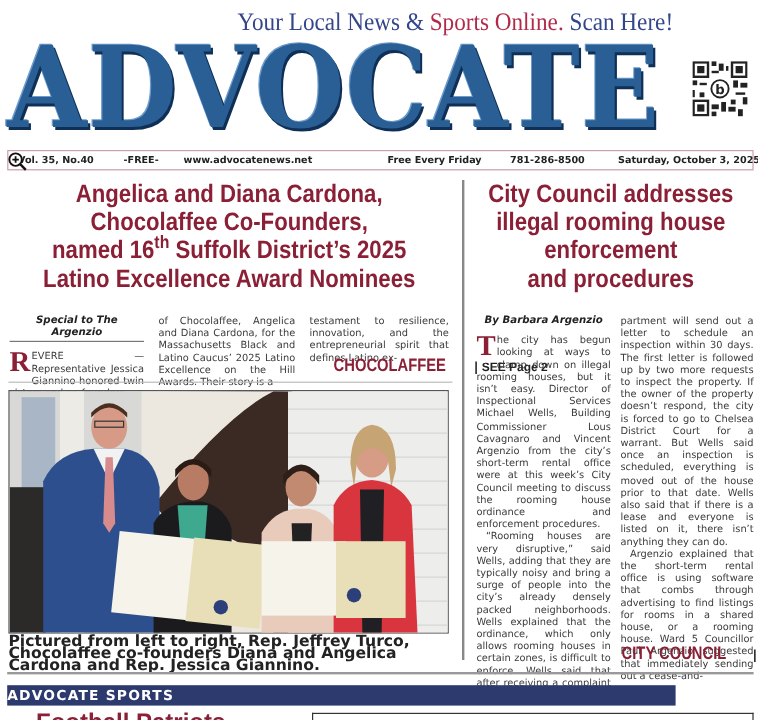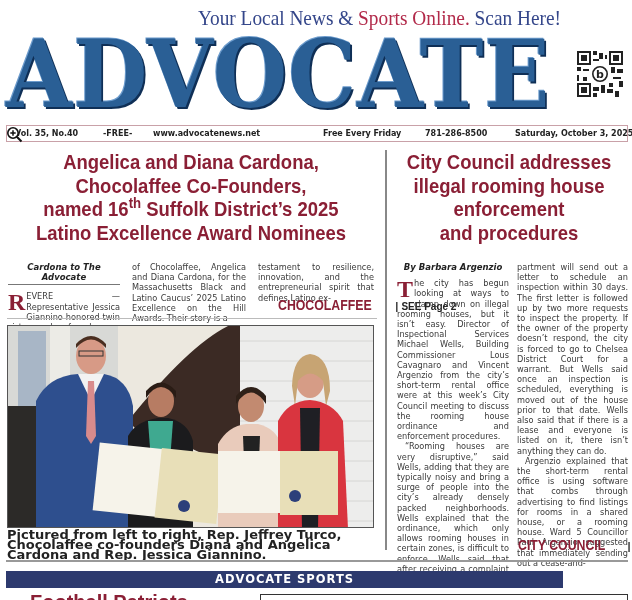--- a/index.html
+++ b/index.html
@@ -89,21 +89,21 @@
     .caption {
       position: absolute; left: 7px; top: 530px; width: 370px;
       font-family: "DejaVu Sans", sans-serif; font-weight: bold;
       font-size: 13px; line-height: 10px; color: #222;
     }
     .hrule { position: absolute; height: 2px; background: #999; }
 
     .sports-bar {
       position: absolute; left: 6px; top: 571px; width: 557px; height: 17px;
       background: #2d3a6e;
-      color: #fff; text-align: center;
+      color: #fff; 
       font-family: "DejaVu Sans", sans-serif; font-weight: bold;
       font-size: 11.5px; line-height: 17px; letter-spacing: 1px;
     }
     .sports-headline-partial {
       position: absolute; left: 30px; top: 592px;
       font-family: "Liberation Sans", sans-serif; font-weight: bold;
       color: #8a1f35; font-size: 20px; line-height: 20px;
       height: 8px; overflow: hidden; width: 200px;
     }
     .sports-box {
@@ -173,21 +173,21 @@
 </div>
 
 <div class="headline-left">
   <div>Angelica and Diana Cardona,</div>
   <div>Chocolaffee Co-Founders,</div>
   <div><span>named 16</span><sup>th</sup><span> Suffolk District’s 2025</span></div>
   <div>Latino Excellence Award Nominees</div>
 </div>
 
 <div class="col" style="left:8px; top:262px; width:112px;">
-  <div class="byline">Cardona to The Advocate</div>
+  <div class="byline">Special to The Argenzio</div>
   <span class="dropcap">R</span><span>EVERE — Representative Jessica Giannino honored twin sisters and co-founders</span>
 </div>
 <div class="col" style="left:132px; top:262px; width:114px;">
   <span>of Chocolaffee, Angelica and Diana Cardona, for the Massachusetts Black and Latino Caucus’ 2025 Latino Excellence on the Hill Awards. Their story is a</span>
 </div>
 <div class="col" style="left:258px; top:262px; width:116px;">
   <span>testament to resilience, innovation, and the entrepreneurial spirit that defines Latino ex-</span>
 </div>
 <div class="jump" style="left:262px; top:296px;">
   <span class="name">CHOCOLAFFEE</span><span class="sep"> | </span><span class="see">SEE Page 2</span>

